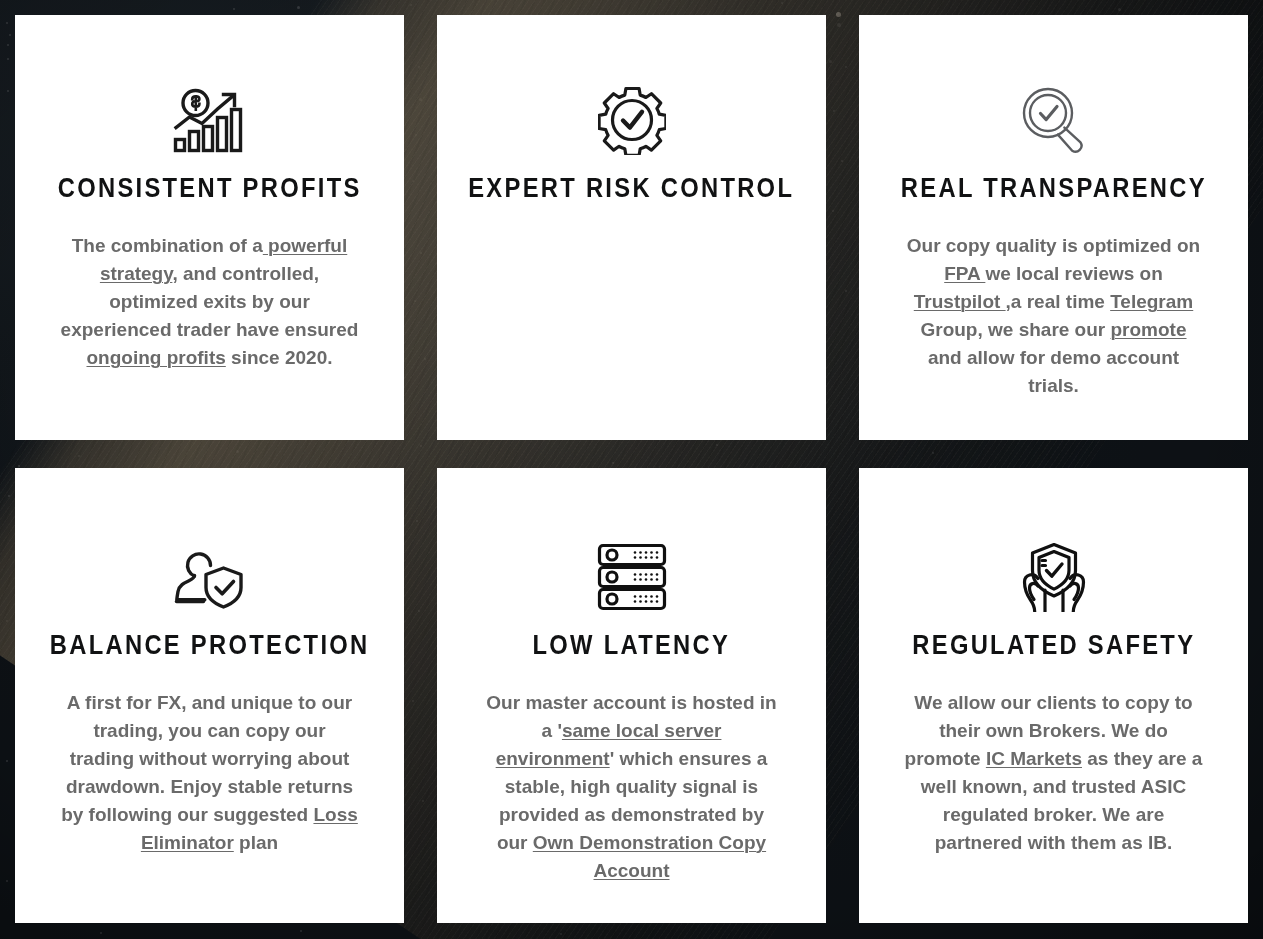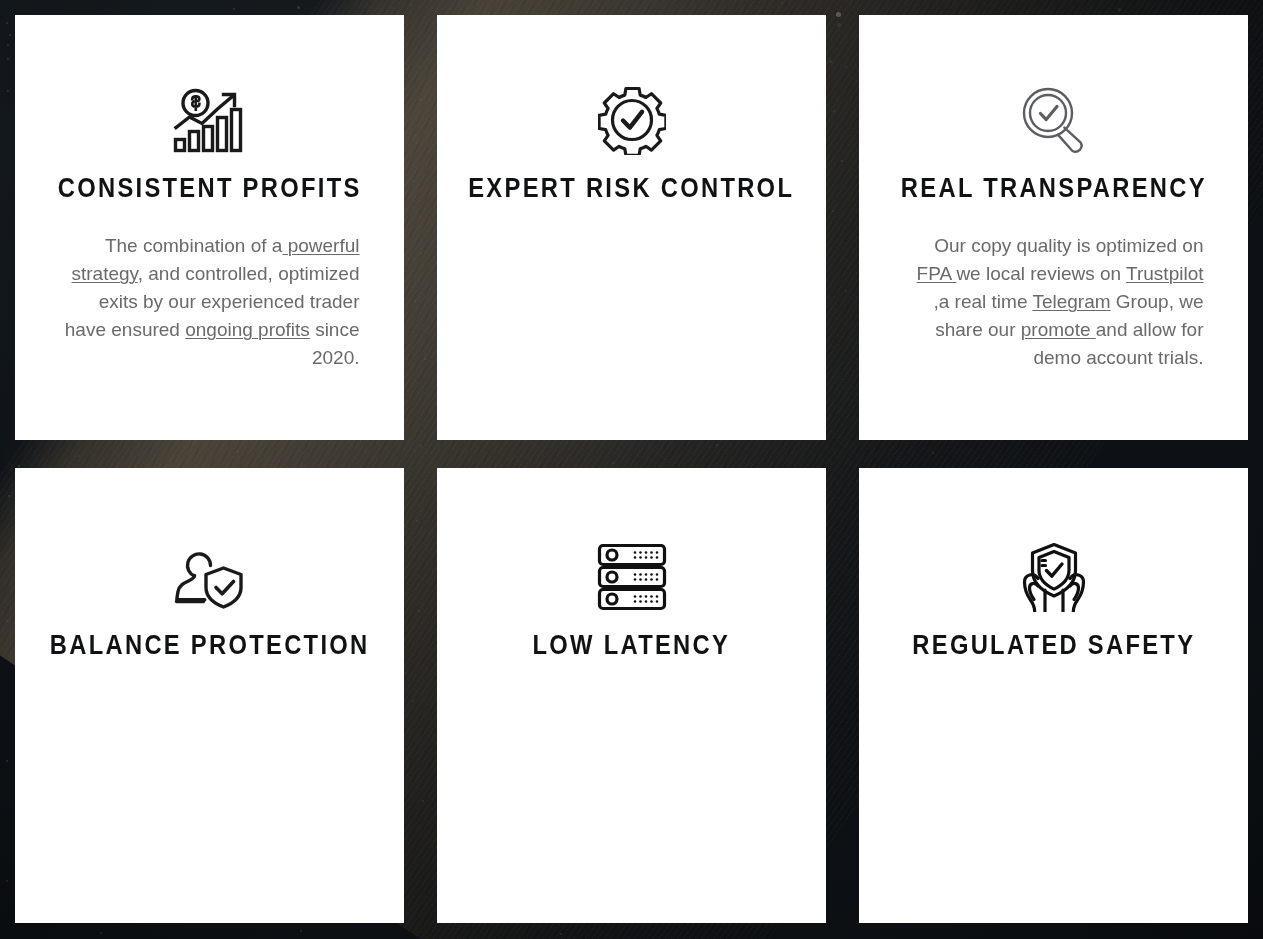--- a/index.html
+++ b/index.html
@@ -133,23 +133,23 @@
     white-space: nowrap;
     text-align: center;
     margin-bottom: 30px;
   }
 
   .card-body {
     font-family: "Liberation Sans", sans-serif;
     font-size: 19px;
     line-height: 28px;
     color: #6a6a6a;
-    text-align: right;
+    text-align: center;
     max-width: 300px;
-    font-weight: 400;
+    font-weight: 700;
   }
   .card-body .lnk {
     color: #6a6a6a;
     text-decoration: underline;
     text-underline-offset: 2px;
     text-decoration-thickness: 1px;
     cursor: pointer;
   }
 </style>
 </head>
@@ -253,20 +253,21 @@
       <div class="card-icon">
         <svg id="svg-user-shield-icon" width="72" height="66" viewBox="0 0 72 66" fill="none" stroke="#1a1a1a" stroke-width="3.4" stroke-linecap="round" stroke-linejoin="round">
     <path d="M36.5 21.5 a11.5 11.5 0 1 0 -16 10.5"></path>
     <path d="M20.5 31.5 c0 6-14.5 5-16.5 16 -0.6 3.3-1 6.2-1.2 8.2 h28"></path>
     <path d="M2.5 57.5 h27"></path>
     <path d="M47.5 26 L65 32.5 v13 c0 9.5-7.4 15.6-17.5 19.5 -10.1-3.9-17.5-10-17.5-19.5 v-13 z" transform="translate(2,-2)"></path>
     <path d="M42 43.5 L48.2 49.8 L59.5 37.5" stroke-width="3.6"></path>
   </svg>
       </div>
       <div class="card-title">BALANCE PROTECTION</div>
+      <p class="card-body"><span>A first for FX, and unique to our trading, you can copy our trading without worrying about drawdown. Enjoy stable returns by following our suggested </span><span class="lnk">Loss Eliminator</span><span> plan</span></p>
     </div>
     <div class="card row2">
       <div class="card-icon">
         <svg id="svg-server-rack-icon" width="70" height="68" viewBox="0 0 70 68" fill="none">
     <g stroke="#101010" stroke-width="3.2" fill="none">
       <rect x="2.5" y="2.5" width="65" height="19" rx="3.5"></rect>
       <rect x="2.5" y="24.5" width="65" height="19" rx="3.5"></rect>
       <rect x="2.5" y="46.5" width="65" height="19" rx="3.5"></rect>
       <circle cx="15" cy="12" r="5"></circle>
       <circle cx="15" cy="34" r="5"></circle>
@@ -300,30 +301,32 @@
             <circle cx="60" cy="53.5" r="1.3"></circle>
       <circle cx="38" cy="58.5" r="1.3"></circle>
             <circle cx="43.5" cy="58.5" r="1.3"></circle>
             <circle cx="49" cy="58.5" r="1.3"></circle>
             <circle cx="54.5" cy="58.5" r="1.3"></circle>
             <circle cx="60" cy="58.5" r="1.3"></circle>
     </g>
   </svg>
       </div>
       <div class="card-title">LOW LATENCY</div>
+      <p class="card-body"><span>Our master account is hosted in a '</span><span class="lnk">same local server environment</span><span>' which ensures a stable, high quality signal is provided as demonstrated by our </span><span class="lnk">Own Demonstration Copy Account </span></p>
     </div>
     <div class="card row2">
       <div class="card-icon">
         <svg id="svg-shield-hands-icon" width="72" height="70" viewBox="0 0 72 70" fill="none" stroke="#101010" stroke-width="3.2" stroke-linecap="round" stroke-linejoin="round">
     <path d="M36 2.5 L57.5 11 v17.5 c0 12.5-9.8 20.5-21.5 25.5 -11.7-5-21.5-13-21.5-25.5 V11 z"></path>
     <path d="M36 9.5 L51 15.5 v12.8 c0 9.2-7.1 15.1-15 18.8 -7.9-3.7-15-9.6-15-18.8 V15.5 z"></path>
     <path d="M28.5 28.5 L33.8 34.2 L44 22" stroke-width="3.4"></path>
     <path d="M24 23.5 h3.5 M24 18.5 h3.5"></path>
     <path d="M20 36.5 c-4.5-6.5-13.5-4-13.5 3.5 0 7 2.5 13 6 18 2.6 3.7 4.2 7 4.2 11.5"></path>
     <path d="M20 44 c-3.5-4.5-8.5-2.5-8.5 2 0 4 2 8 4.5 11.5"></path>
     <path d="M52 36.5 c4.5-6.5 13.5-4 13.5 3.5 0 7-2.5 13-6 18 -2.6 3.7-4.2 7-4.2 11.5"></path>
     <path d="M52 44 c3.5-4.5 8.5-2.5 8.5 2 0 4-2 8-4.5 11.5"></path>
     <path d="M27 48 v21.5 M45 48 v21.5"></path>
   </svg>
       </div>
       <div class="card-title">REGULATED SAFETY</div>
+      <p class="card-body"><span>We allow our clients to copy to their own Brokers. We do promote </span><span class="lnk">IC Markets</span><span> as they are a well known, and trusted ASIC regulated broker. We are partnered with them as IB.</span></p>
     </div>
   </div>
 
 </body></html>

